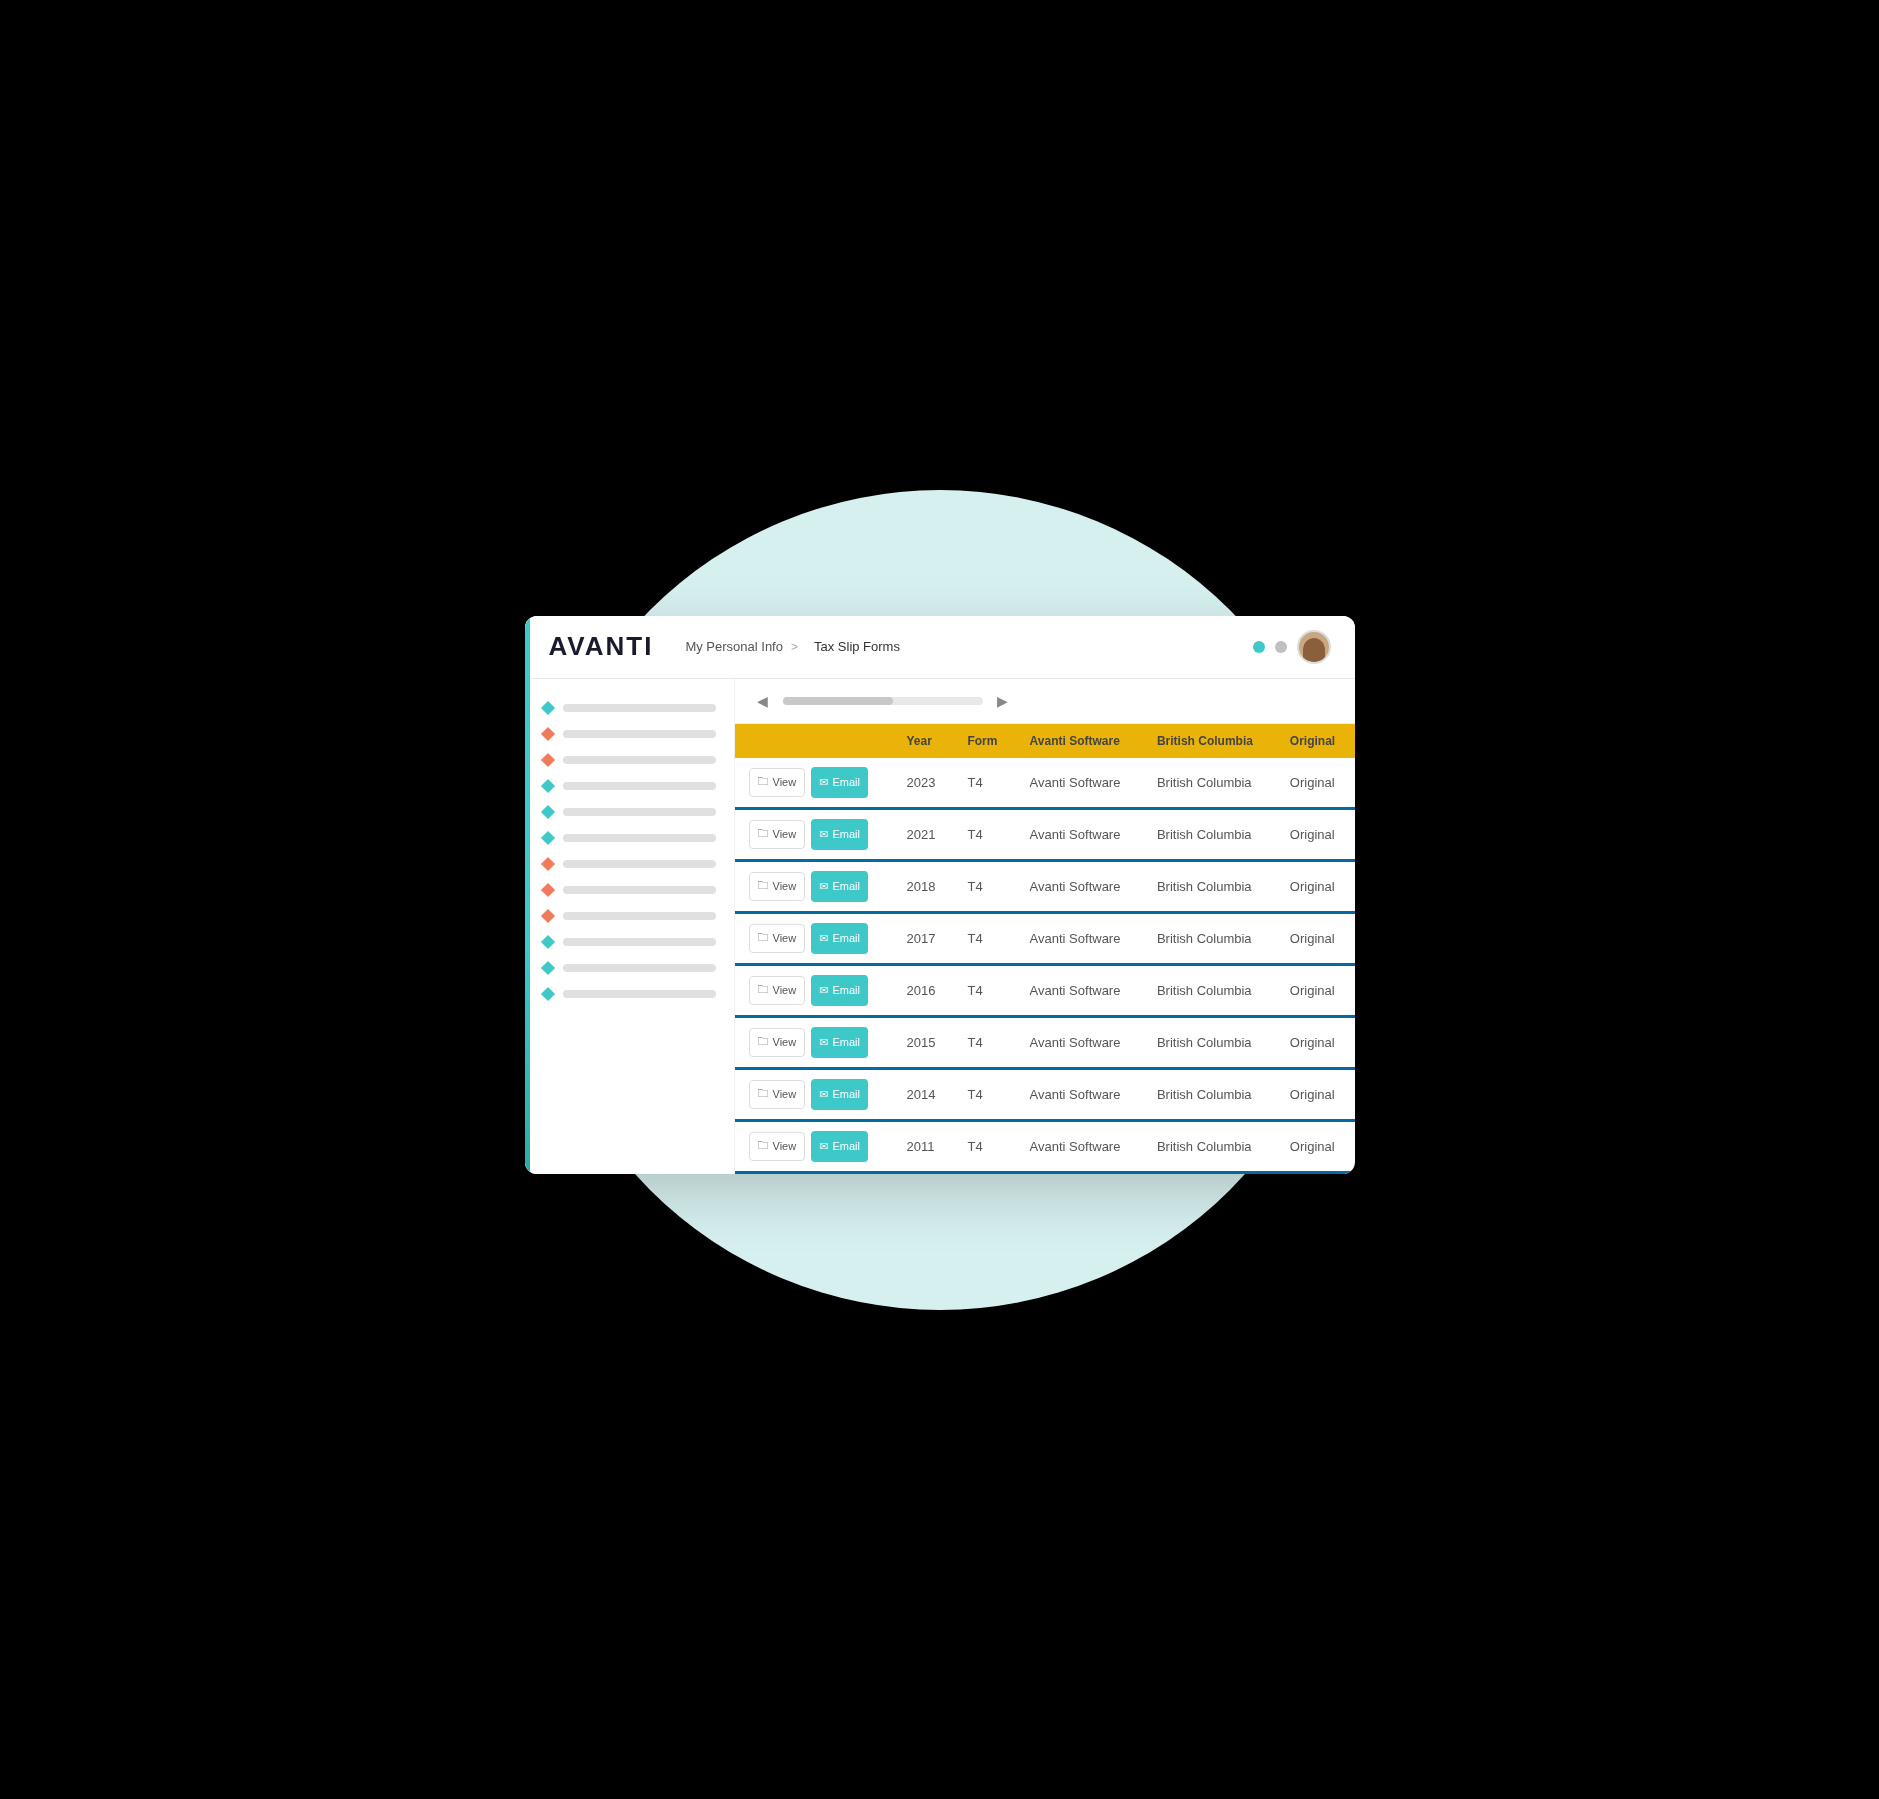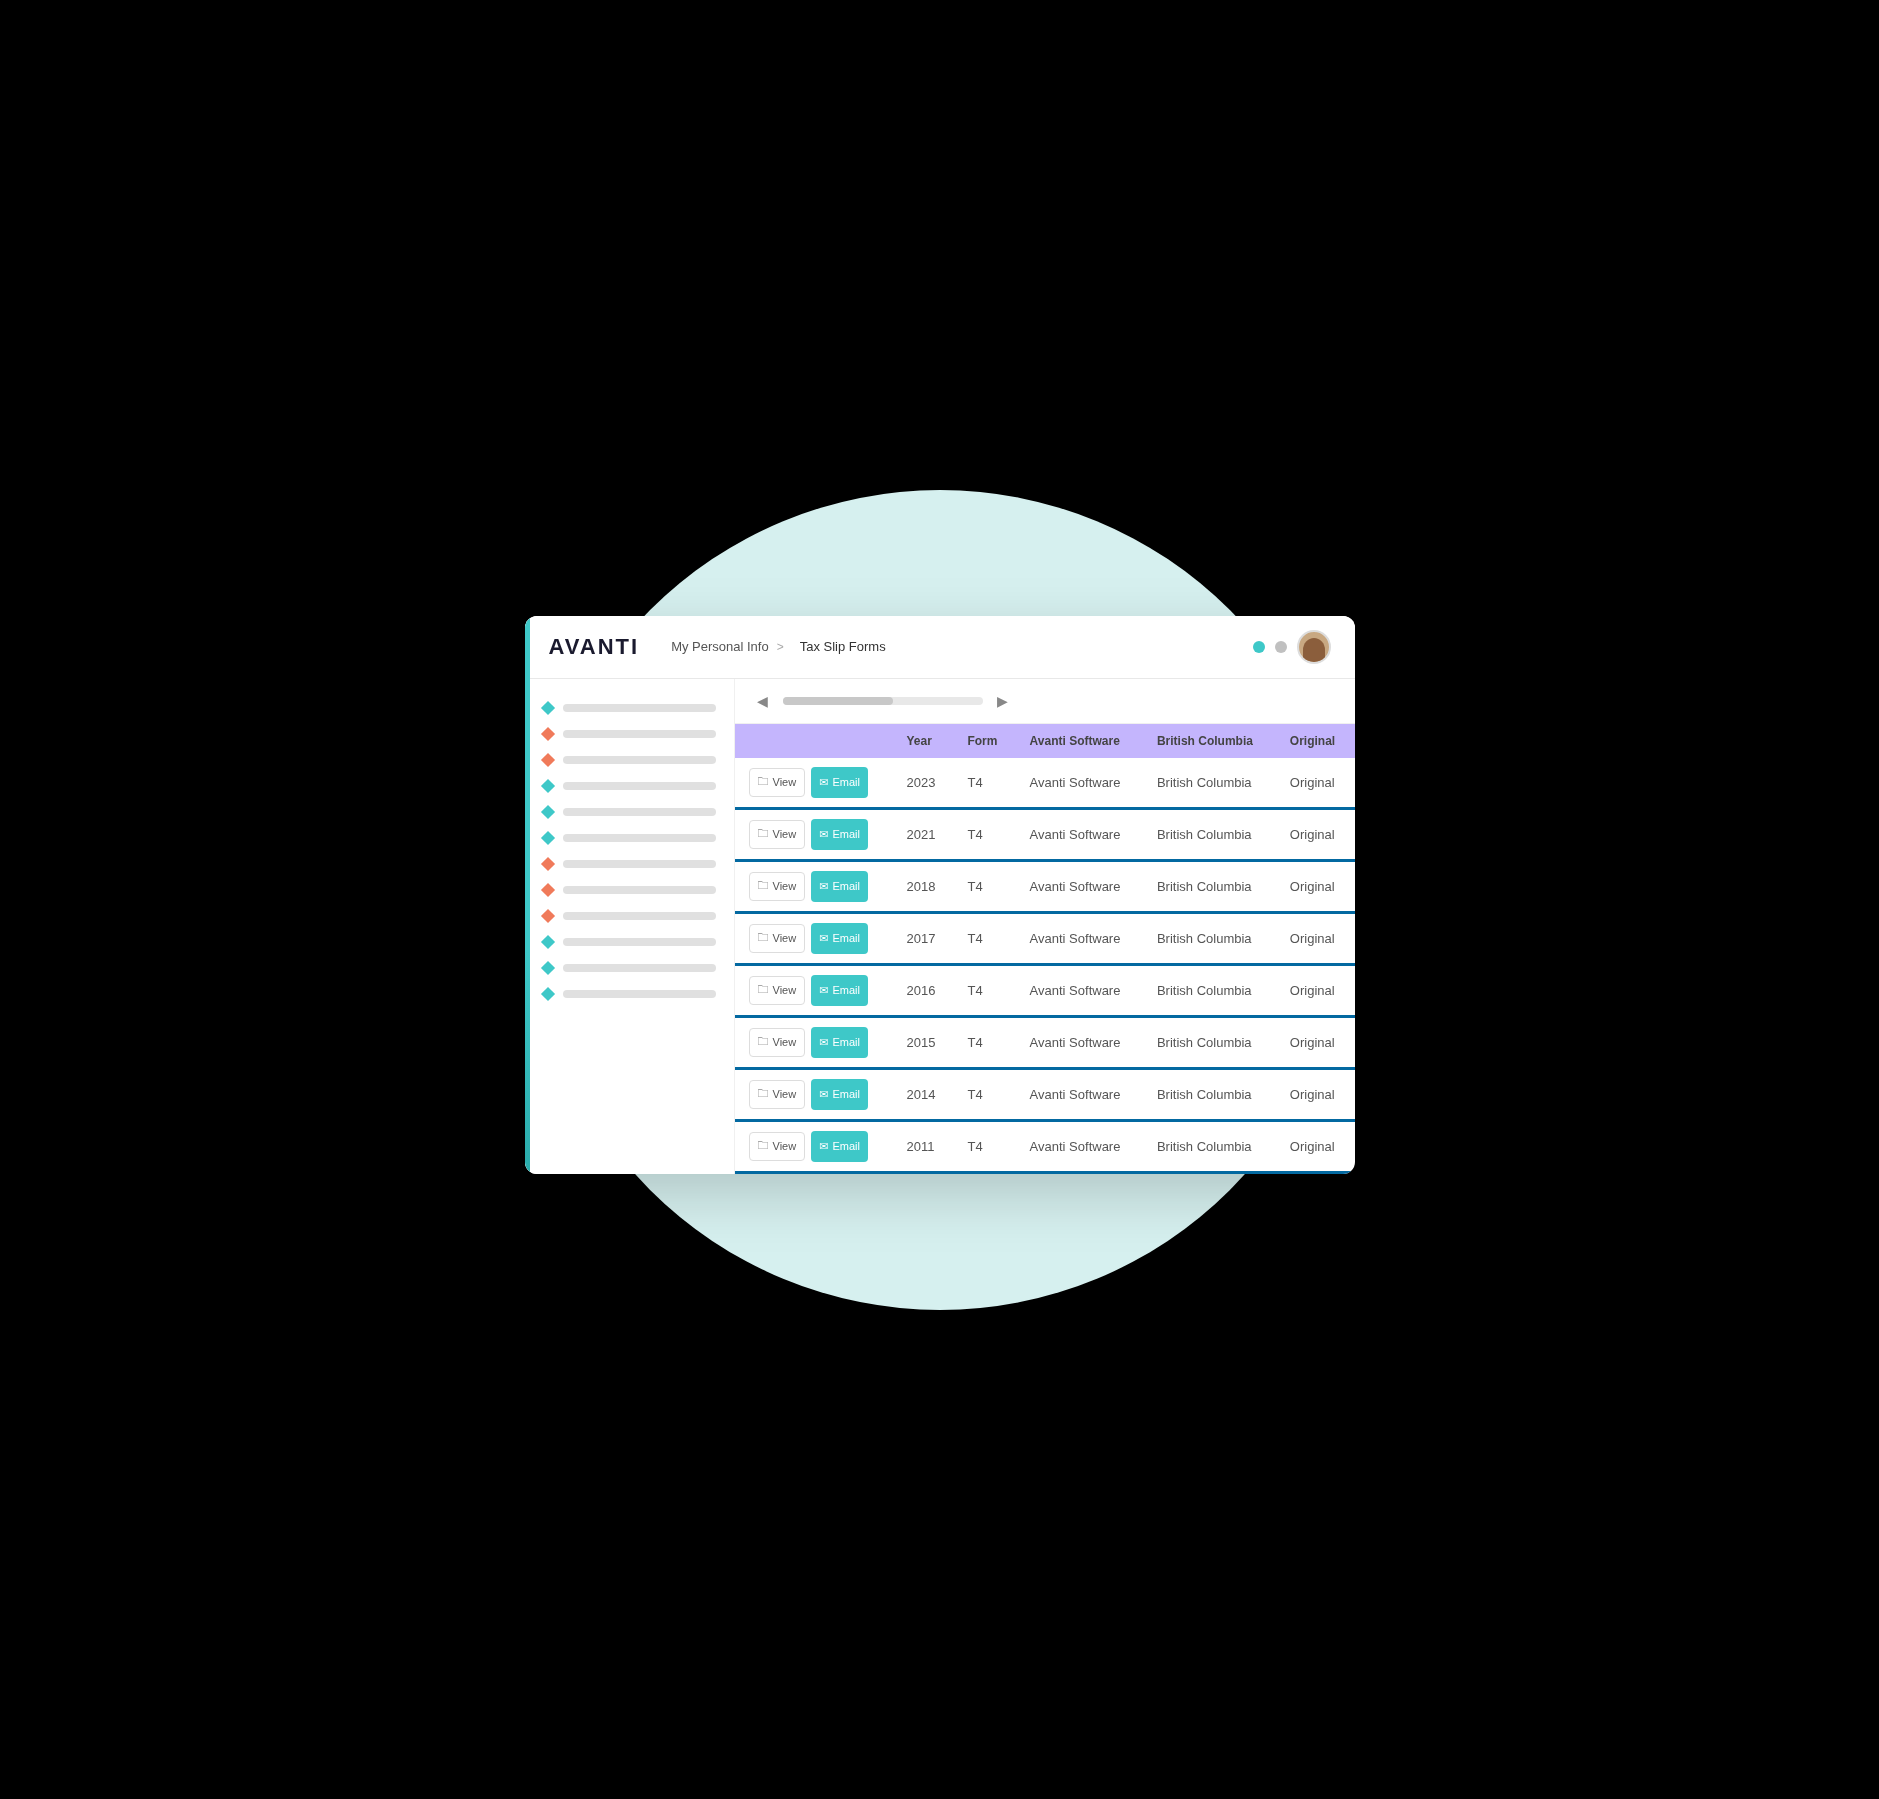--- a/index.html
+++ b/index.html
@@ -41,21 +41,21 @@
     }
     
     .header {
       display: flex;
       align-items: center;
       padding: 14px 24px;
       border-bottom: 1px solid #e8e8e8;
       background: #fff;
     }
     .logo {
-      font-size: 22px;
+      font-size: 26px;
       font-weight: 900;
       letter-spacing: 2px;
       color: #1a1a2e;
       margin-right: 32px;
     }
     .breadcrumb {
       display: flex;
       align-items: center;
       gap: 8px;
       font-size: 13px;
@@ -170,21 +170,21 @@
     
     .table-wrapper {
       overflow: hidden;
     }
     table {
       width: 100%;
       border-collapse: collapse;
       font-size: 13px;
     }
     thead tr {
-      background: #c4b5fd;
+      background: #eab308;
     }
     thead th {
       padding: 10px 14px;
       text-align: left;
       font-weight: 600;
       color: #444;
       font-size: 12px;
     }
     tbody tr {
       border-bottom: 3px solid #0369a1;

